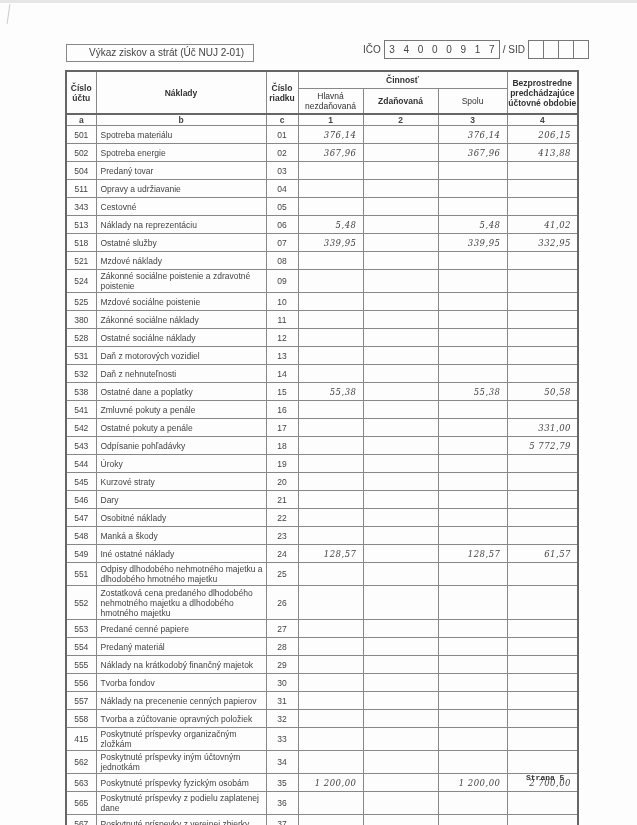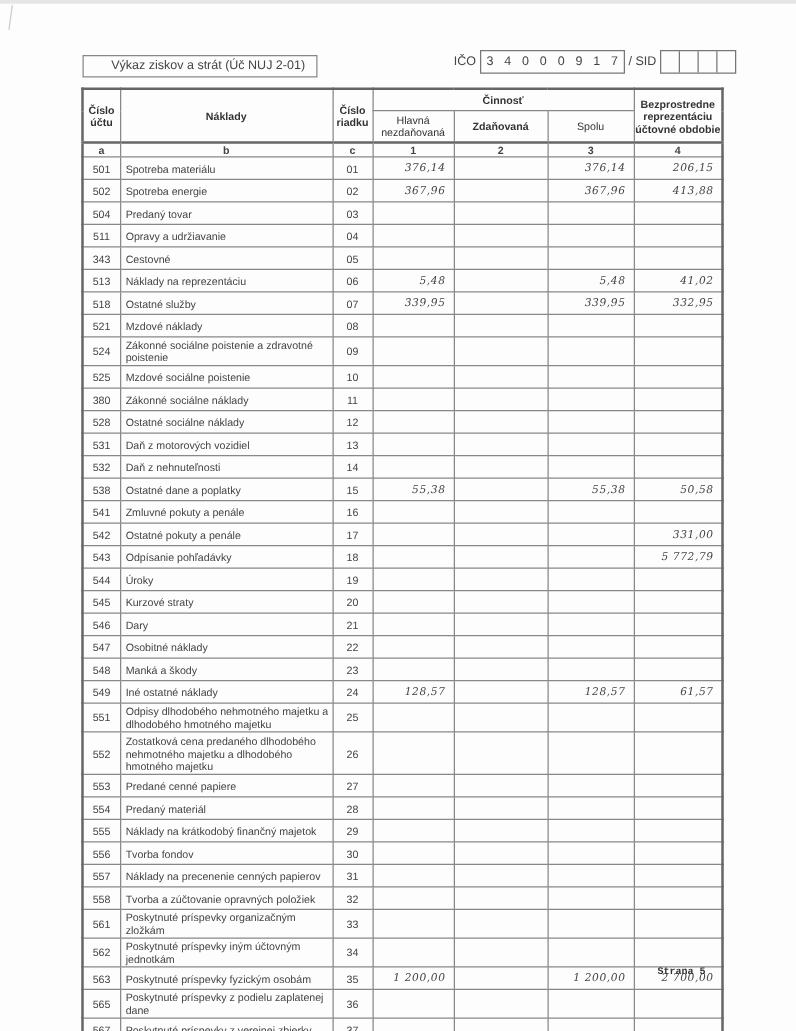--- a/index.html
+++ b/index.html
@@ -71,21 +71,21 @@
       <col style="width:75px">
       <col style="width:69px">
       <col style="width:71px">
   </colgroup>
   <thead>
     <tr>
       <th rowspan="2">Číslo účtu</th>
       <th rowspan="2" class="big">Náklady</th>
       <th rowspan="2">Číslo riadku</th>
       <th colspan="3" style="height:16px">Činnosť</th>
-      <th rowspan="2">Bezprostredne reprezentáciu účtovné obdobie</th>
+      <th rowspan="2">Bezprostredne predchádzajúce účtovné obdobie</th>
     </tr>
     <tr>
       <th style="height:24px;font-weight:normal">Hlavná nezdaňovaná</th>
       <th style="font-weight:bold">Zdaňovaná</th>
       <th style="font-weight:normal">Spolu</th>
     </tr>
     <tr class="letters" id="letters-row">
         <td>a</td>
         <td>b</td>
         <td>c</td>
@@ -378,21 +378,21 @@
       <tr>
         <td class="acc">558</td>
         <td class="name">Tvorba a zúčtovanie opravných položiek</td>
         <td class="rn">32</td>
         <td class="val"></td>
         <td class="val"></td>
         <td class="val"></td>
         <td class="val"></td>
       </tr>
       <tr class="tall2">
-        <td class="acc">561</td>
+        <td class="acc">415</td>
         <td class="name">Poskytnuté príspevky organizačným zložkám</td>
         <td class="rn">33</td>
         <td class="val"></td>
         <td class="val"></td>
         <td class="val"></td>
         <td class="val"></td>
       </tr>
       <tr class="tall2">
         <td class="acc">562</td>
         <td class="name">Poskytnuté príspevky iným účtovným jednotkám</td>

